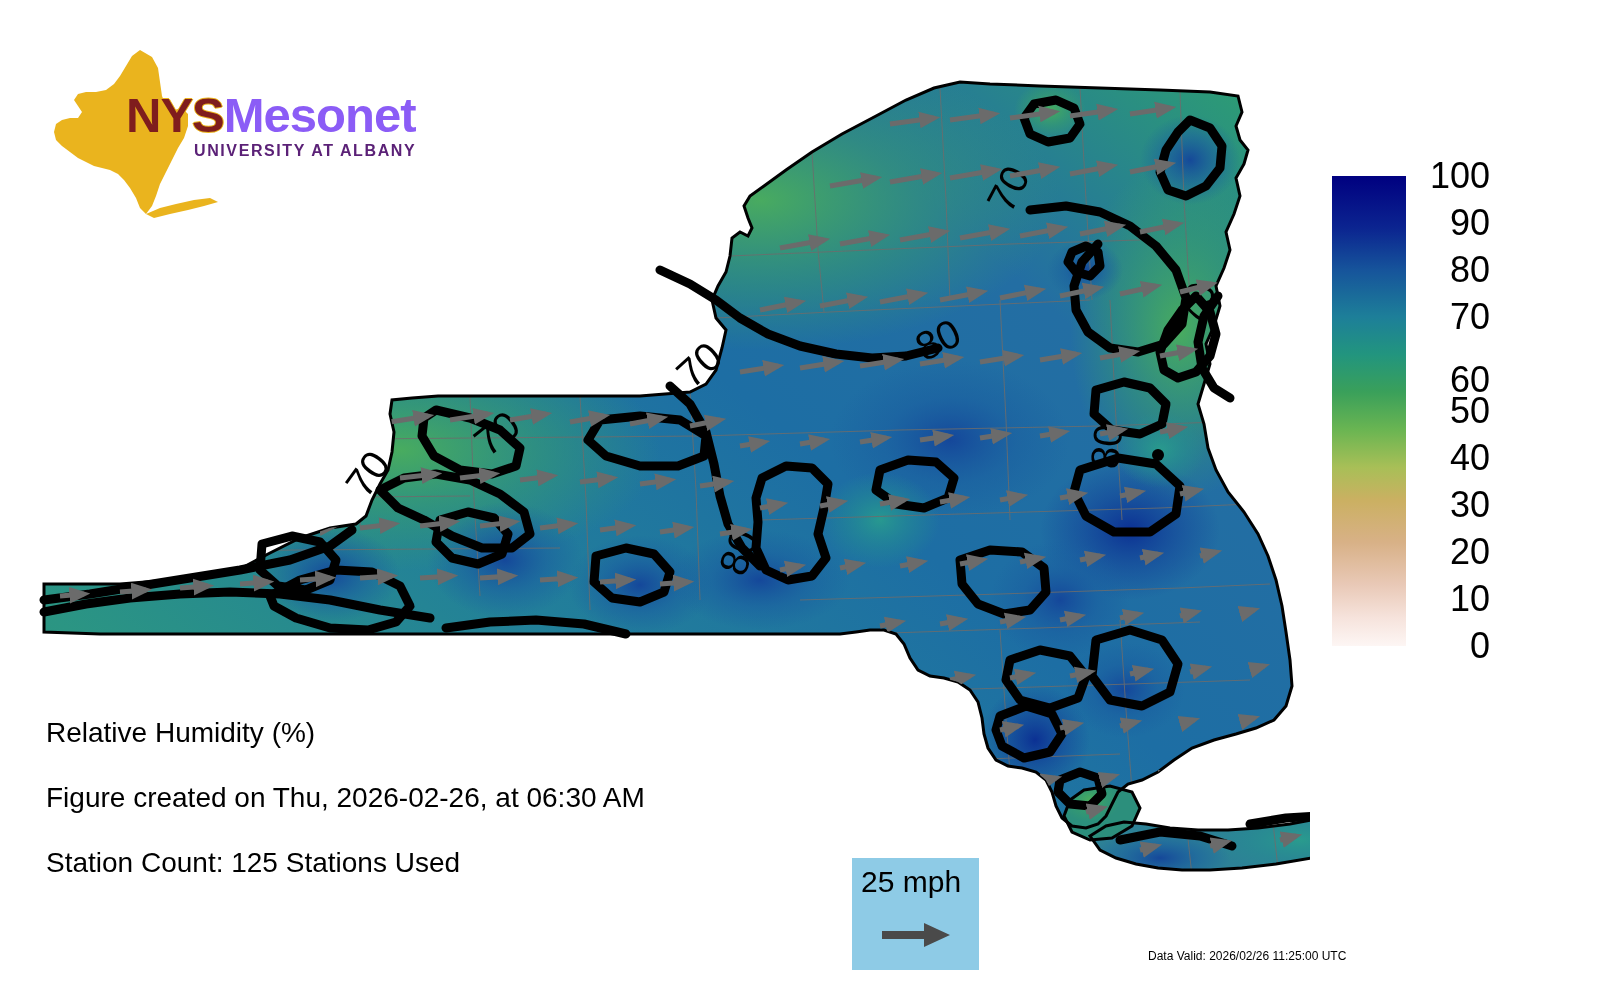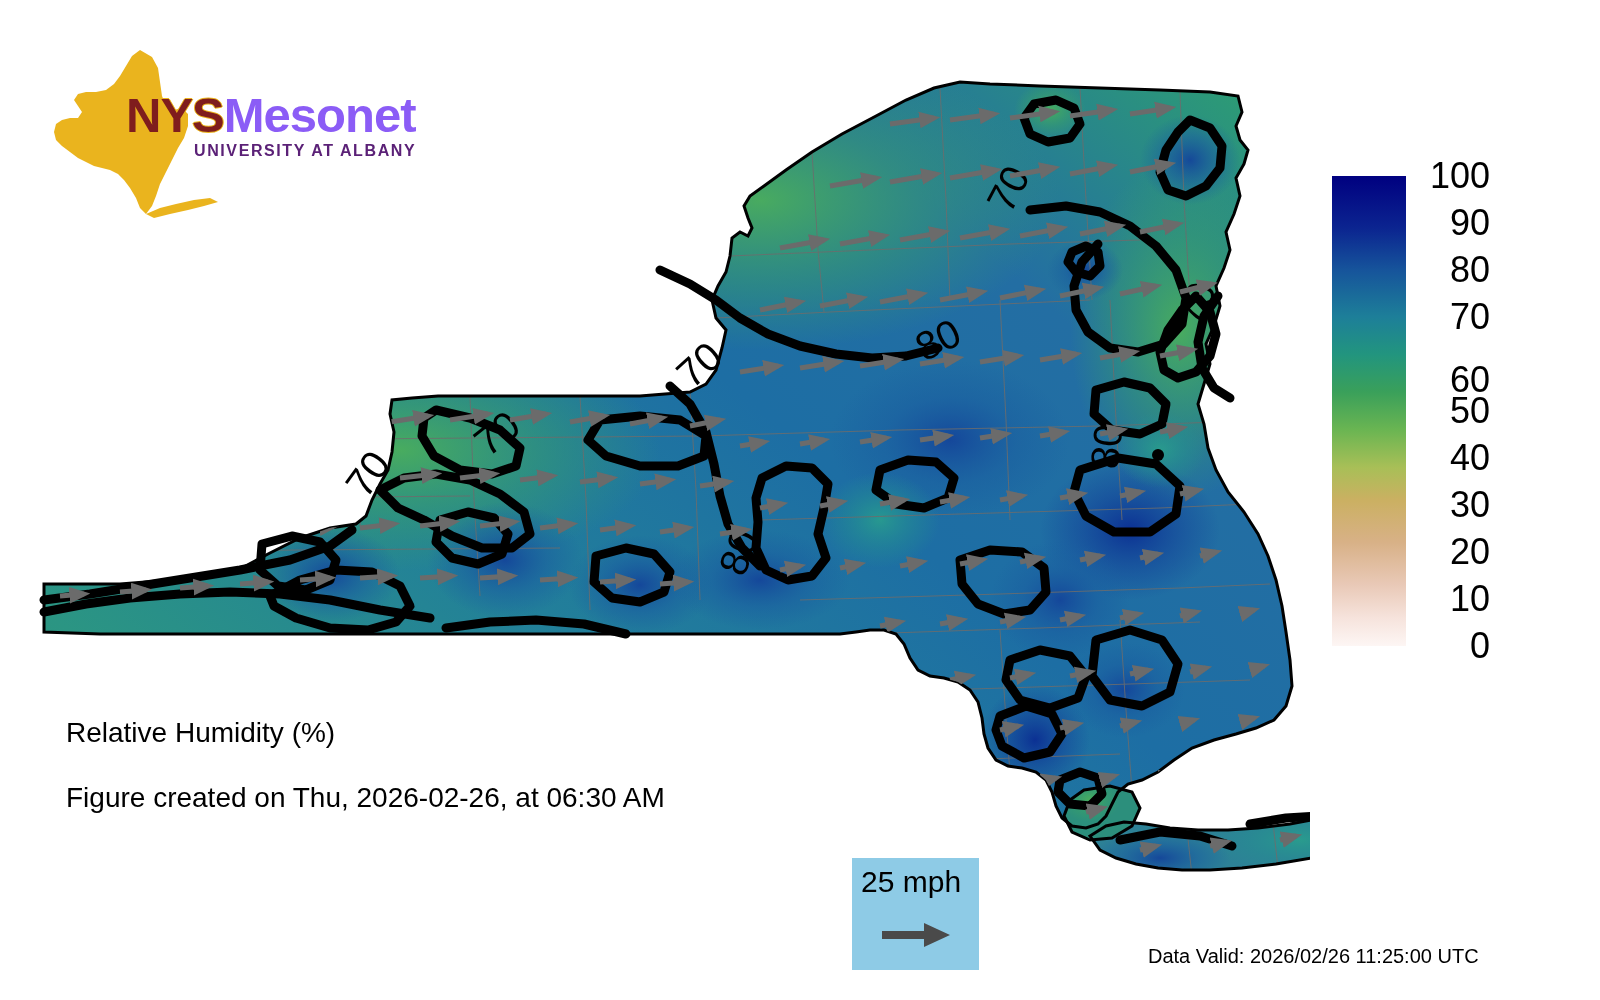--- a/index.html
+++ b/index.html
@@ -118,21 +118,20 @@
     line-height: 36px;
     color: #000000;
   }
 
   
   #caption-block {
     position: absolute;
     left: 46px;
     top: 716px;
     width: 820px;
-    margin-left: 20px;
   }
   .caption-line {
     font-size: 28px;
     line-height: 33px;
     margin-bottom: 32px;
     color: #000000;
     white-space: nowrap;
   }
 
   
@@ -159,21 +158,21 @@
     top: 62px;
     width: 72px;
     height: 30px;
   }
 
   
   #data-valid {
     position: absolute;
     left: 1148px;
     top: 944px;
-    font-size: 20px;
+    font-size: 12px;
     line-height: 24px;
     color: #000000;
     white-space: nowrap;
   }
 </style>
 </head>
 <body>
 
 <div id="logo-block">
   <svg id="logo-state-svg" viewBox="0 0 190 170">
@@ -616,20 +615,21 @@
     <div class="cb-tick" style="top:329px;">30</div>
     <div class="cb-tick" style="top:376px;">20</div>
     <div class="cb-tick" style="top:423px;">10</div>
     <div class="cb-tick" style="top:470px;">0</div>
   </div>
 </div>
 
 <div id="caption-block">
   <div class="caption-line">Relative Humidity (%)</div>
   <div class="caption-line">Figure created on Thu, 2026-02-26, at 06:30 AM</div>
+  <div class="caption-line">Station Count: 125 Stations Used</div>
 </div>
 
 <div id="wind-legend">
   <div id="wind-legend-label">25 mph</div>
   <svg id="wind-legend-arrow" viewBox="0 0 72 30">
     <path d="M2,11 L44,11 L44,3 L70,15 L44,27 L44,19 L2,19 Z" fill="#4a4a4a"></path>
   </svg>
 </div>
 
 <div id="data-valid">Data Valid: 2026/02/26 11:25:00 UTC</div>

